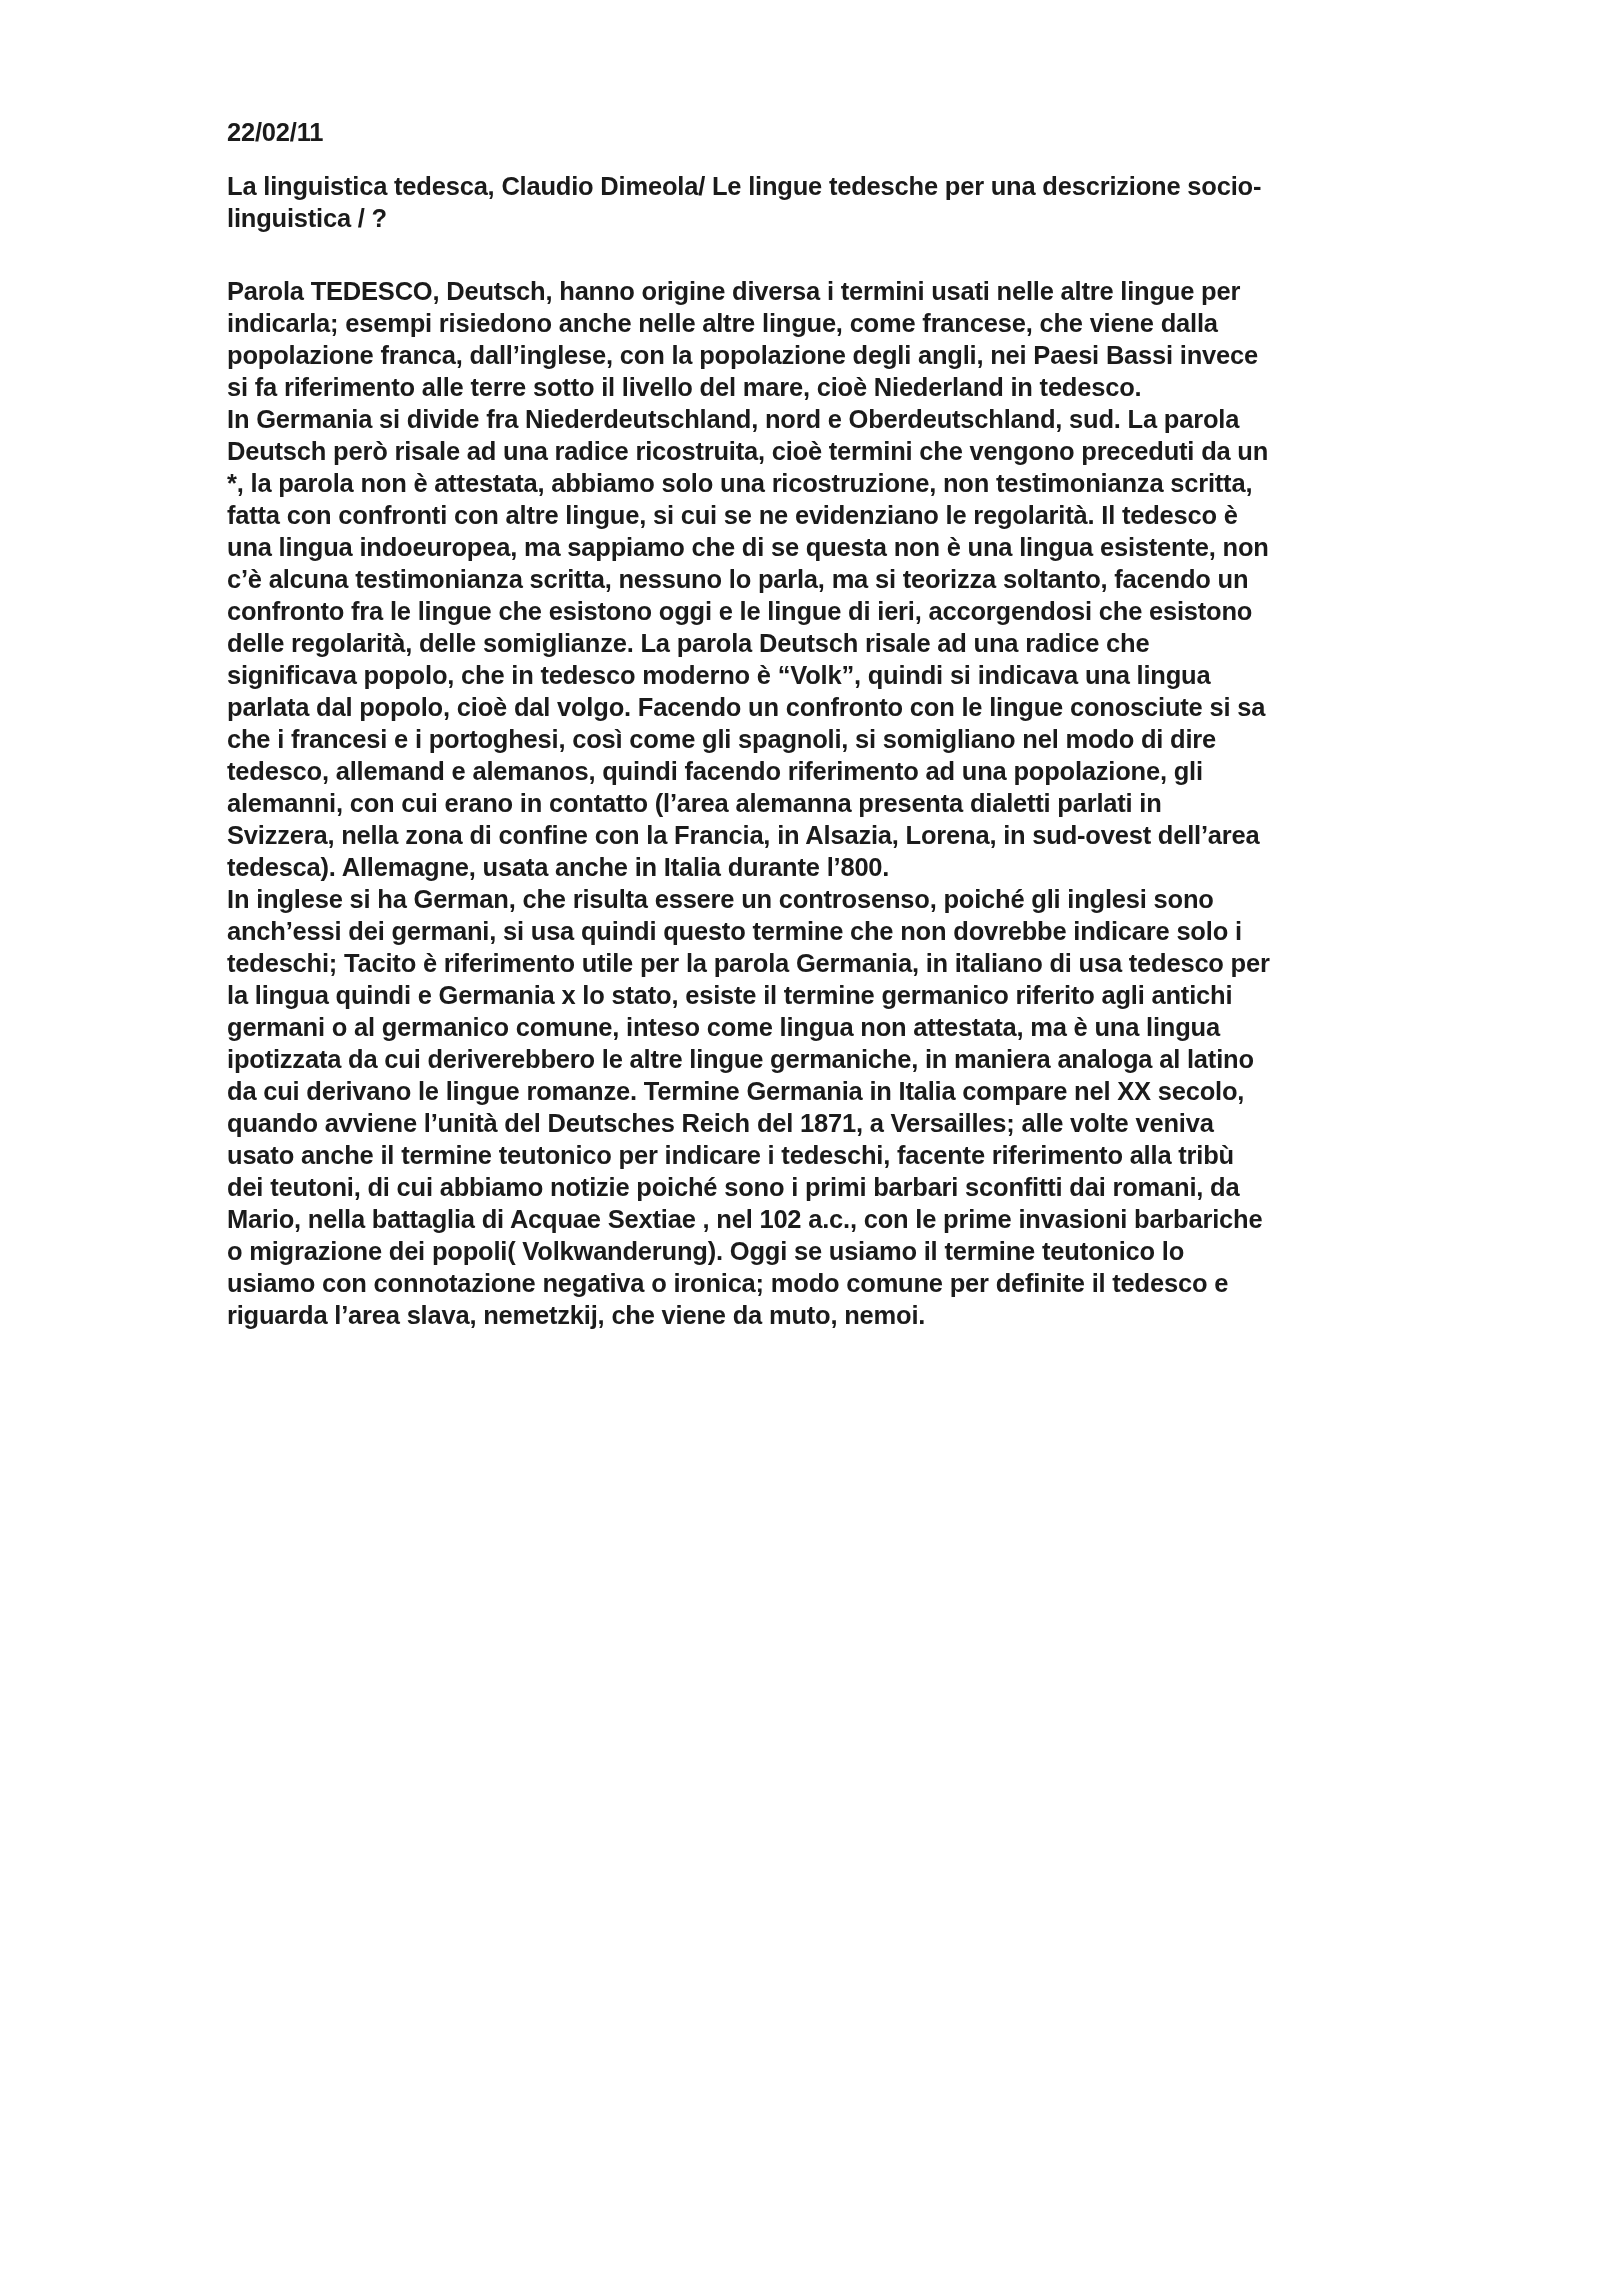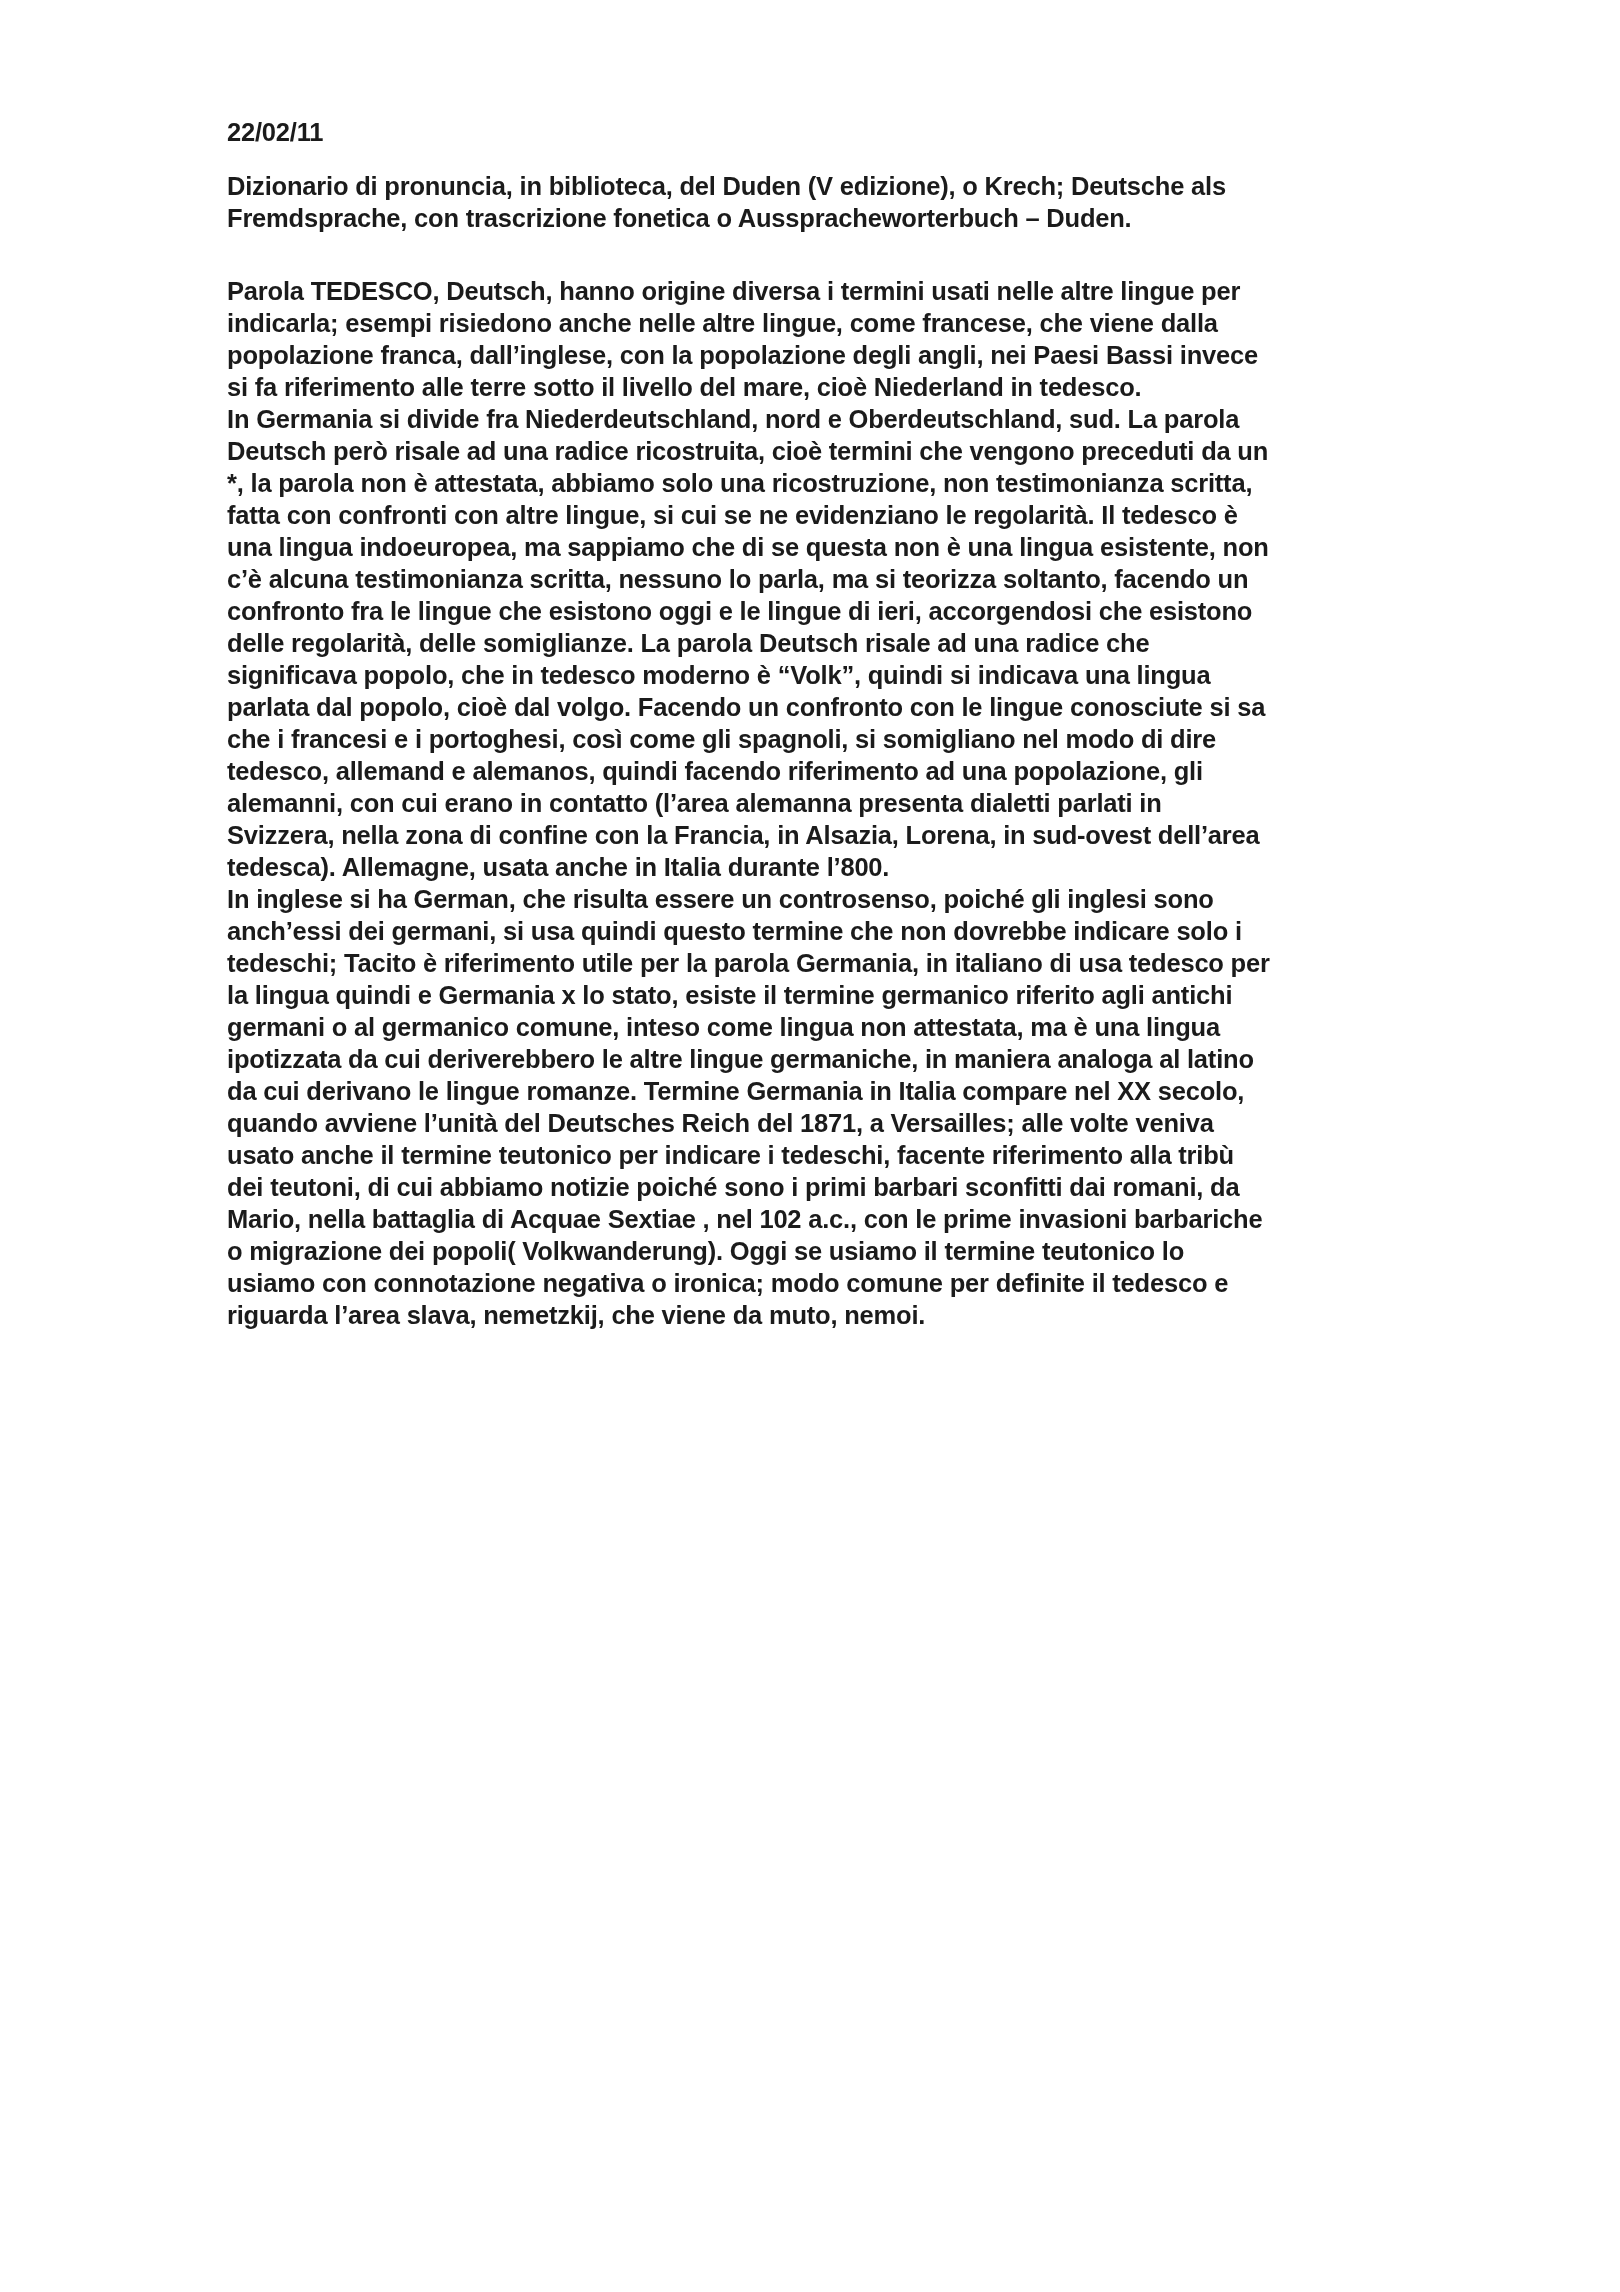--- a/index.html
+++ b/index.html
@@ -30,18 +30,18 @@
   }
   .para.gap-before {
     margin-top: 41px;
   }
 </style>
 </head>
 <body>
 
 <div class="page">
   <p class="para">22/02/11</p>
-  <p class="para">Dizionario di pronuncia, in biblioteca, del Duden (V edizione), o Krech; Deutsche als Fremdsprache, con trascrizione fonetica o Ausspracheworterbuch – Duden.</p>
+  <p class="para">La linguistica tedesca, Claudio Dimeola/ Le lingue tedesche per una descrizione socio-linguistica / ?</p>
   <p class="para gap-before">Parola TEDESCO, Deutsch, hanno origine diversa i termini usati nelle altre lingue per indicarla; esempi risiedono anche nelle altre lingue, come francese, che viene dalla popolazione franca, dall’inglese, con la popolazione degli angli, nei Paesi Bassi invece si fa riferimento alle terre sotto il livello del mare, cioè Niederland in tedesco.
 In Germania si divide fra Niederdeutschland, nord e Oberdeutschland, sud. La parola Deutsch però risale ad una radice ricostruita, cioè termini che vengono preceduti da un *, la parola non è attestata, abbiamo solo una ricostruzione, non testimonianza scritta, fatta con confronti con altre lingue, si cui se ne evidenziano le regolarità. Il tedesco è una lingua indoeuropea, ma sappiamo che di se questa non è una lingua esistente, non c’è alcuna testimonianza scritta, nessuno lo parla, ma si teorizza soltanto, facendo un confronto fra le lingue che esistono oggi e le lingue di ieri, accorgendosi che esistono delle regolarità, delle somiglianze. La parola Deutsch risale ad una radice che significava popolo, che in tedesco moderno è “Volk”, quindi si indicava una lingua parlata dal popolo, cioè dal volgo. Facendo un confronto con le lingue conosciute si sa che i francesi e i portoghesi, così come gli spagnoli, si somigliano nel modo di dire tedesco, allemand e alemanos, quindi facendo riferimento ad una popolazione, gli alemanni, con cui erano in contatto (l’area alemanna presenta dialetti parlati in Svizzera, nella zona di confine con la Francia, in Alsazia, Lorena, in sud-ovest dell’area tedesca). Allemagne, usata anche in Italia durante l’800.
 In inglese si ha German, che risulta essere un controsenso, poiché gli inglesi sono anch’essi dei germani, si usa quindi questo termine che non dovrebbe indicare solo i tedeschi; Tacito è riferimento utile per la parola Germania, in italiano di usa tedesco per la lingua quindi e Germania x lo stato, esiste il termine germanico riferito agli antichi germani o al germanico comune, inteso come lingua non attestata, ma è una lingua ipotizzata da cui deriverebbero le altre lingue germaniche, in maniera analoga al latino da cui derivano le lingue romanze. Termine Germania in Italia compare nel XX secolo, quando avviene l’unità del Deutsches Reich del 1871, a Versailles; alle volte veniva usato anche il termine teutonico per indicare i tedeschi, facente riferimento alla tribù dei teutoni, di cui abbiamo notizie poiché sono i primi barbari sconfitti dai romani, da Mario, nella battaglia di Acquae Sextiae , nel 102 a.c., con le prime invasioni barbariche o migrazione dei popoli( Volkwanderung). Oggi se usiamo il termine teutonico lo usiamo con connotazione negativa o ironica; modo comune per definite il tedesco e riguarda l’area slava, nemetzkij, che viene da muto, nemoi.</p>
 </div>
 
 
 </body></html>

